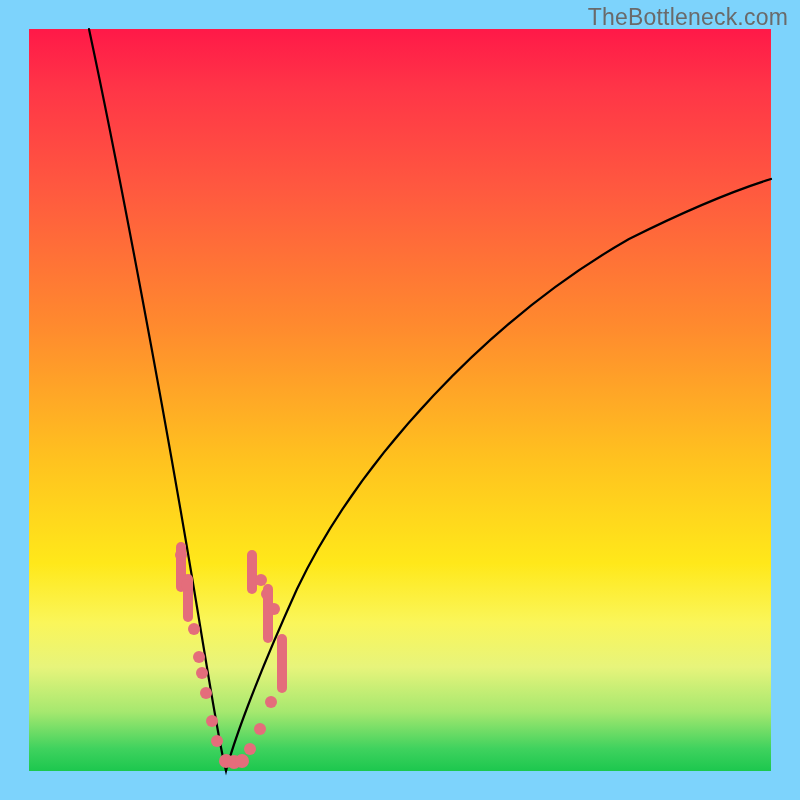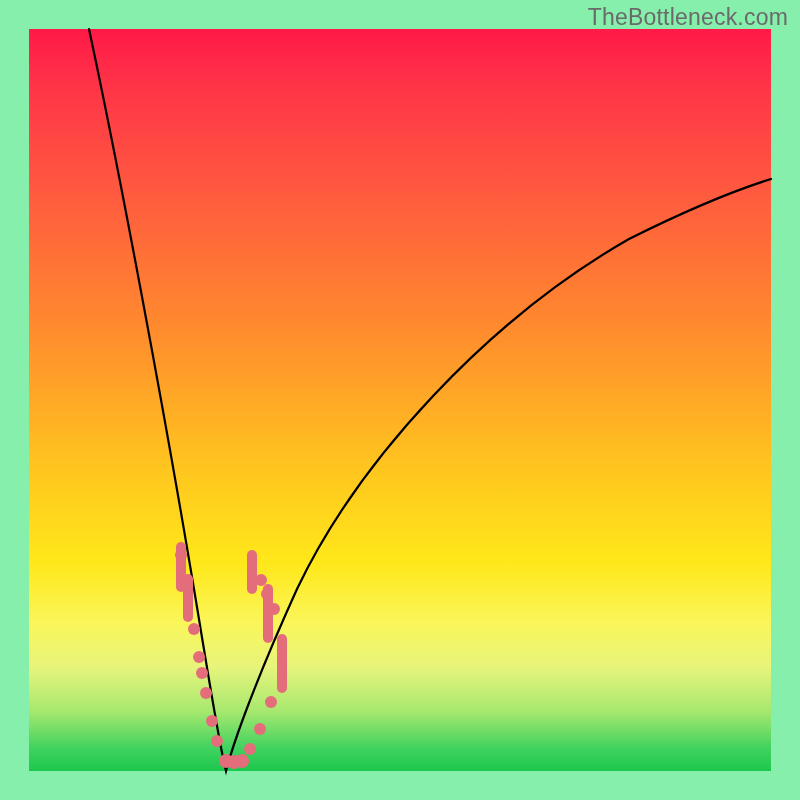--- a/index.html
+++ b/index.html
@@ -8,21 +8,21 @@
     width: 800px;
     height: 800px;
     overflow: hidden;
     background: #000;
     font-family: Arial, Helvetica, sans-serif;
   }
   .frame {
     position: relative;
     width: 800px;
     height: 800px;
-    background: #86efac;
+    background: #7dd3fc;
   }
   .plot {
     position: absolute;
     left: 29px;
     top: 29px;
     width: 742px;
     height: 742px;
     
     background: linear-gradient(
       to bottom,

